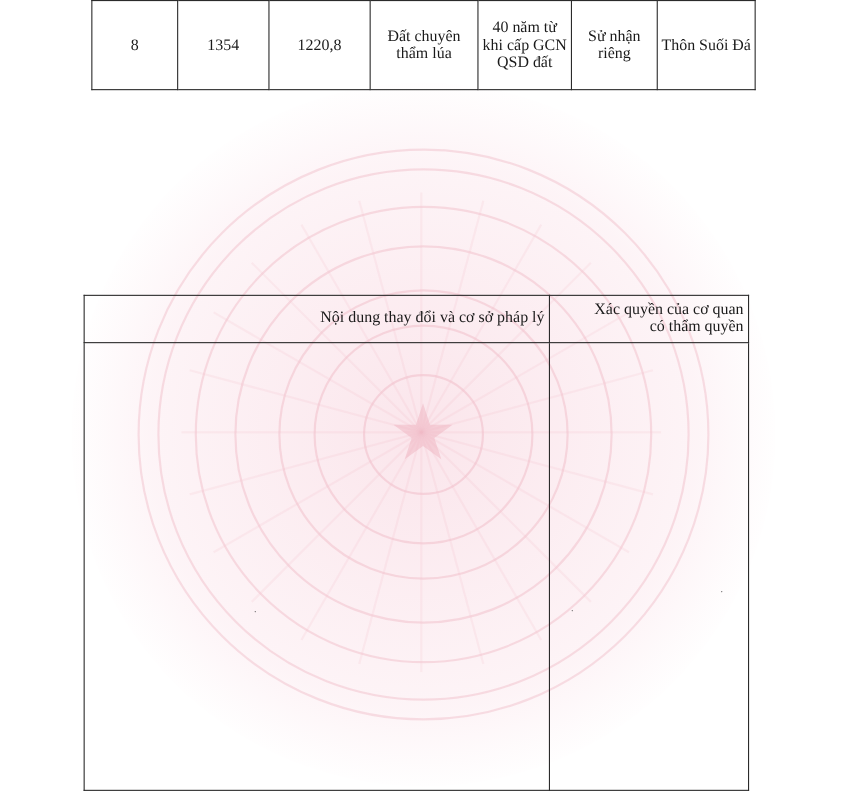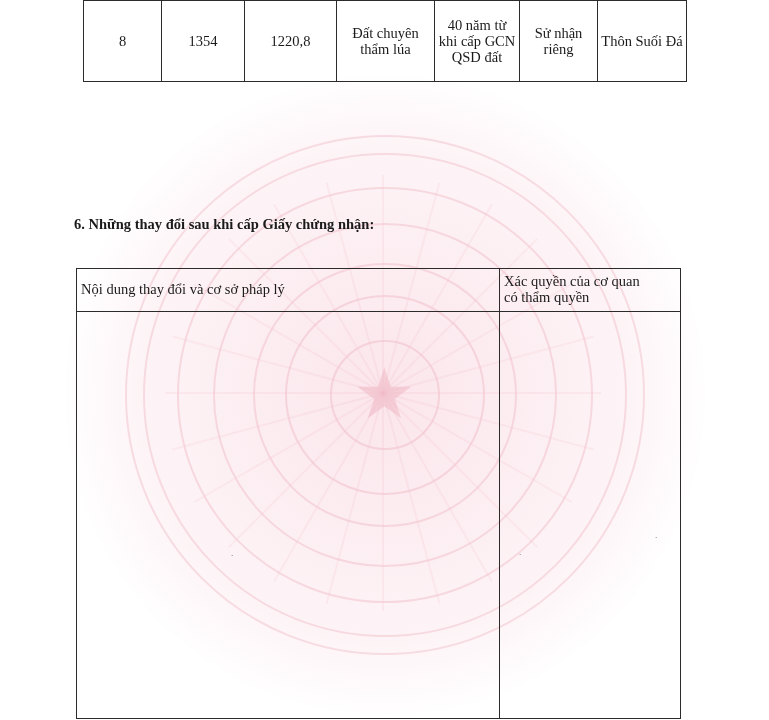--- a/index.html
+++ b/index.html
@@ -136,21 +136,21 @@
   }
   table.changes {
     border-collapse: collapse;
     width: 100%;
     table-layout: fixed;
   }
   table.changes td {
     border: 1px solid #2b2b2b;
     font-size: 14.5px;
     vertical-align: middle;
-    text-align: left;
+    text-align: right;
     padding: 3px 4px;
     line-height: 1.1;
   }
   table.changes td.head { height: 36px; }
   table.changes td.body { height: 400px; vertical-align: top; }
 
   .stray {
     position: absolute;
     z-index: 3;
     color: #5a5a5a;
@@ -222,23 +222,20 @@
           <td>Đất chuyên thẩm lúa</td>
           <td>40 năm từ khi cấp GCN QSD đất</td>
           <td>Sử nhận riêng</td>
           <td>Thôn Suối Đá</td>
         </tr>
       </tbody>
     </table>
   </div>
 
   <div class="notes">
-    <div class="line">
-      <b>6. Những thay đổi sau khi cấp Giấy chứng nhận:</b>
-    </div>
   </div>
 
   <div class="changes-wrap">
     <table class="changes">
       <colgroup>
         <col style="width:423px">
         <col style="width:181px">
       </colgroup>
       <tbody>
         <tr>

